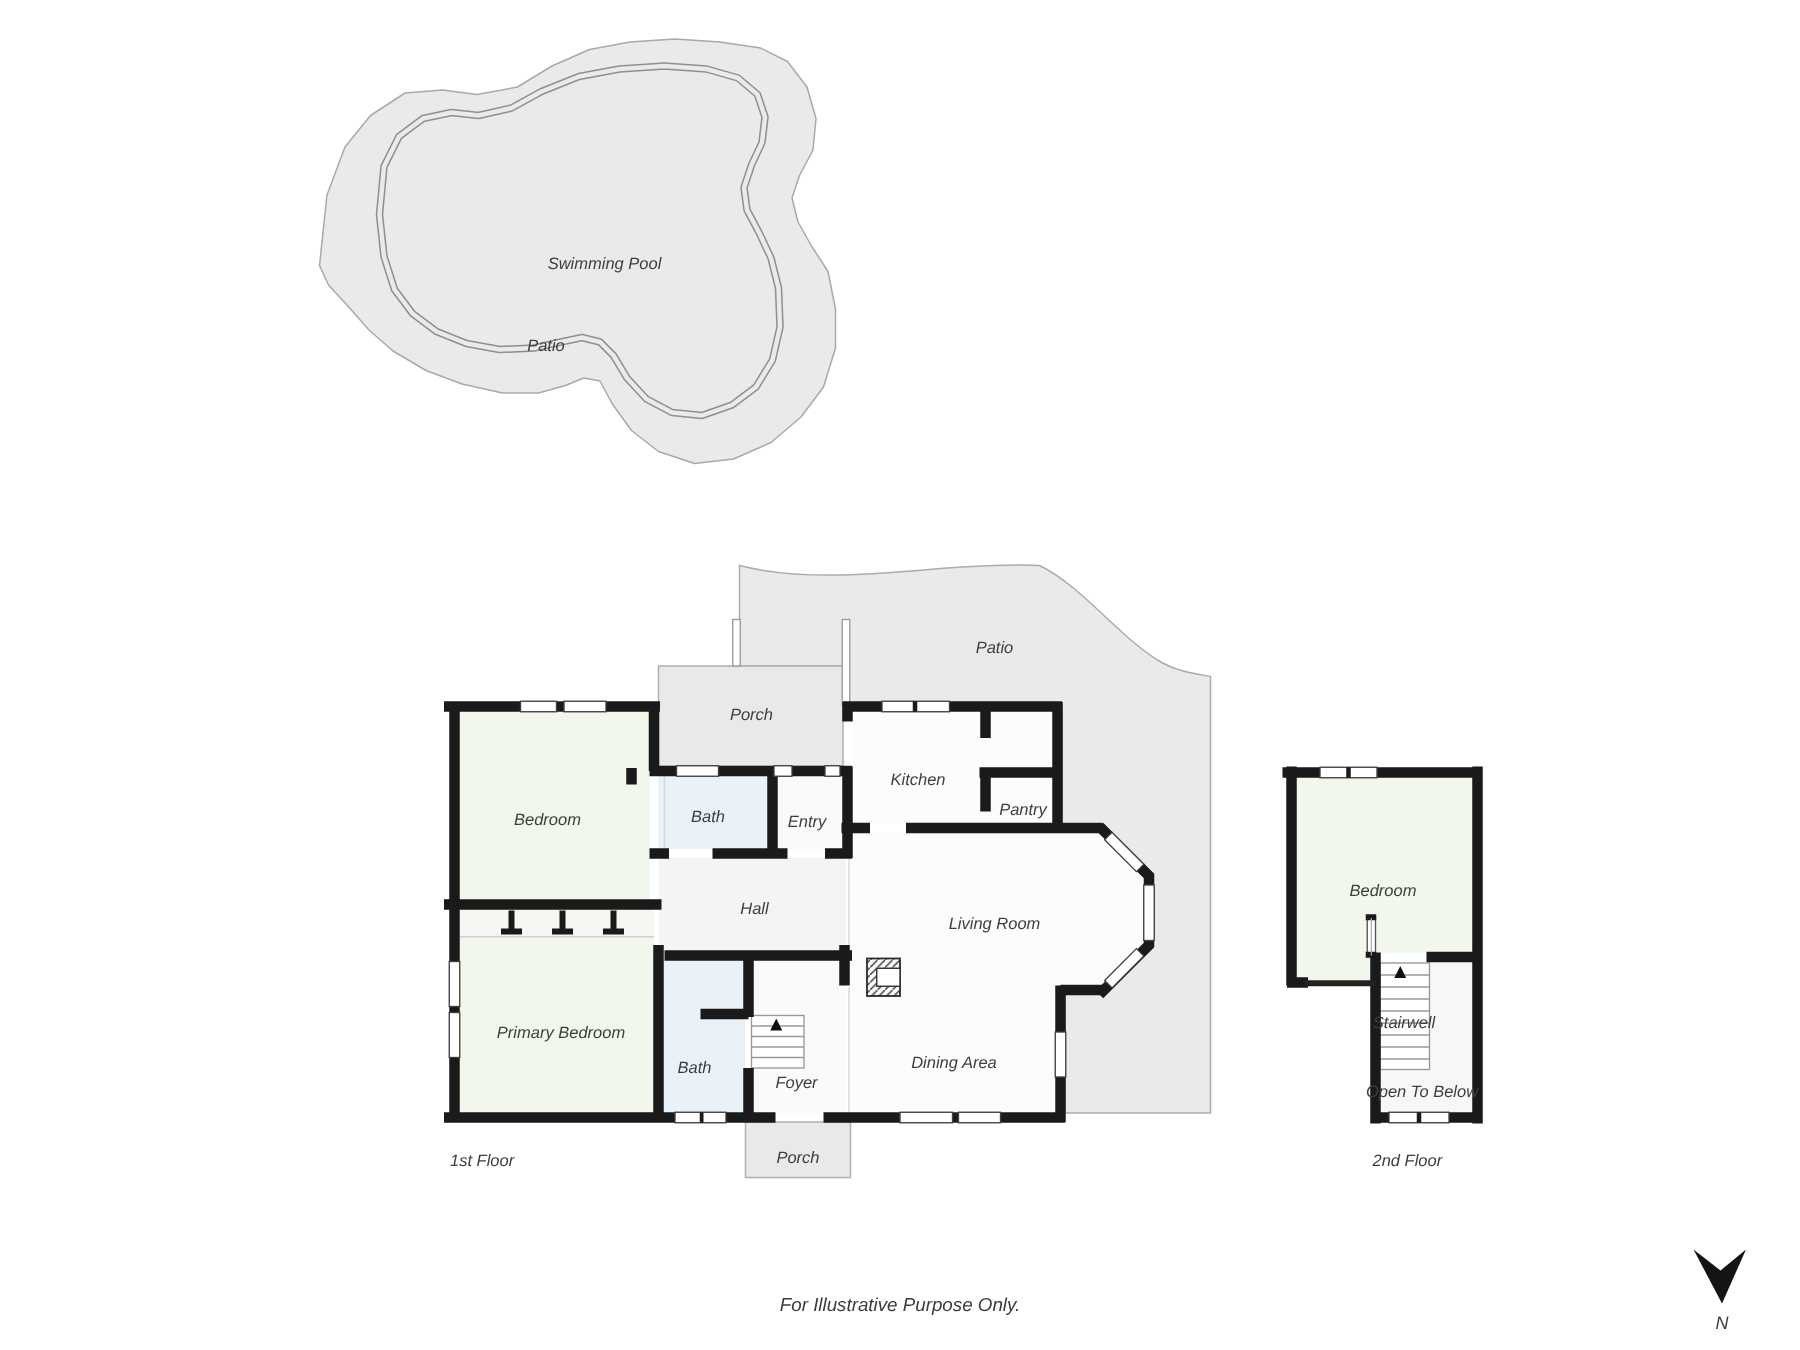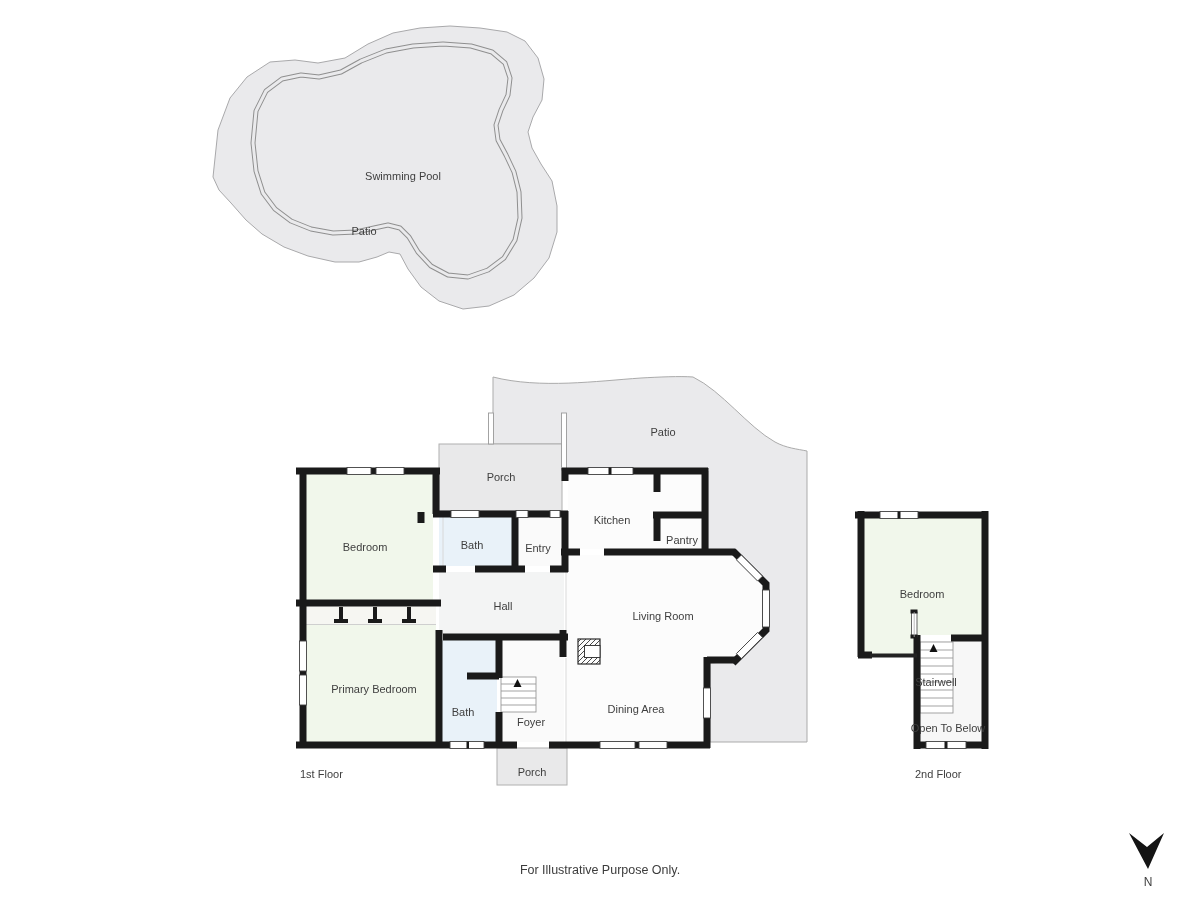--- a/index.html
+++ b/index.html
@@ -1,17 +1,17 @@
 <!DOCTYPE html>
 <html><head>
 <meta charset="utf-8">
 <style>
   html,body{margin:0;padding:0;background:#ffffff;}
   .page{position:relative;width:1200px;height:900px;background:#fff;overflow:hidden;
-        font-family:"Liberation Sans","DejaVu Sans",sans-serif;}
+        font-family:"Liberation Sans","DejaVu Sans",sans-serif;font-style:italic;}
   svg{display:block;}
   .lbl{font-family:"Liberation Sans","DejaVu Sans",sans-serif;font-size:11px;fill:#3e3e3e;}
   .cap{font-family:"Liberation Sans","DejaVu Sans",sans-serif;font-size:11px;fill:#3e3e3e;}
   .disc{font-family:"Liberation Sans","DejaVu Sans",sans-serif;font-size:12.5px;fill:#3c3c3c;}
 </style>
 </head>
 <body>
 
 <div class="page">
 <svg width="1200" height="900" viewBox="0 0 1200 900">

